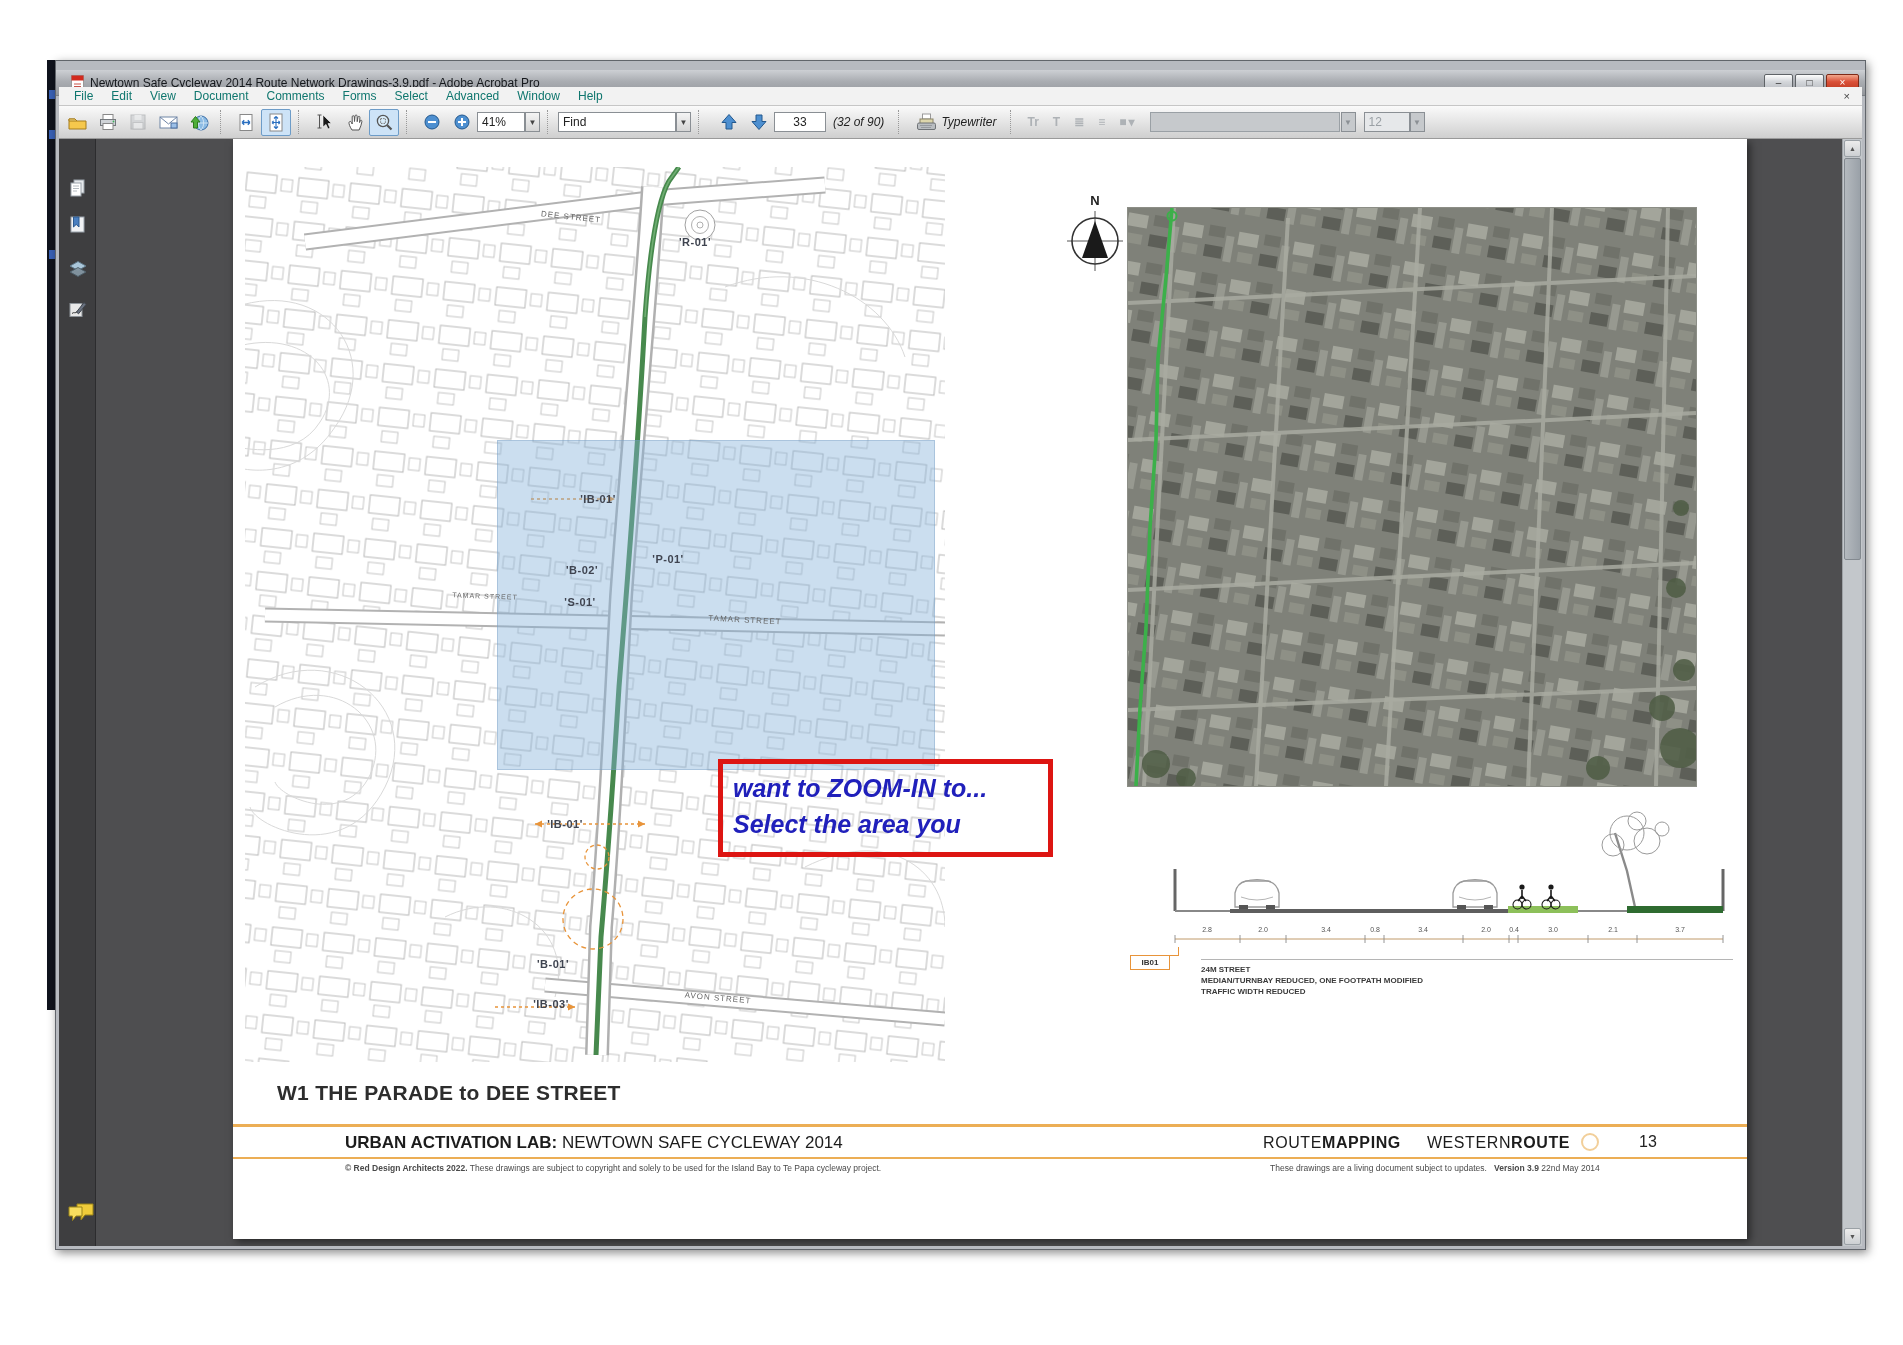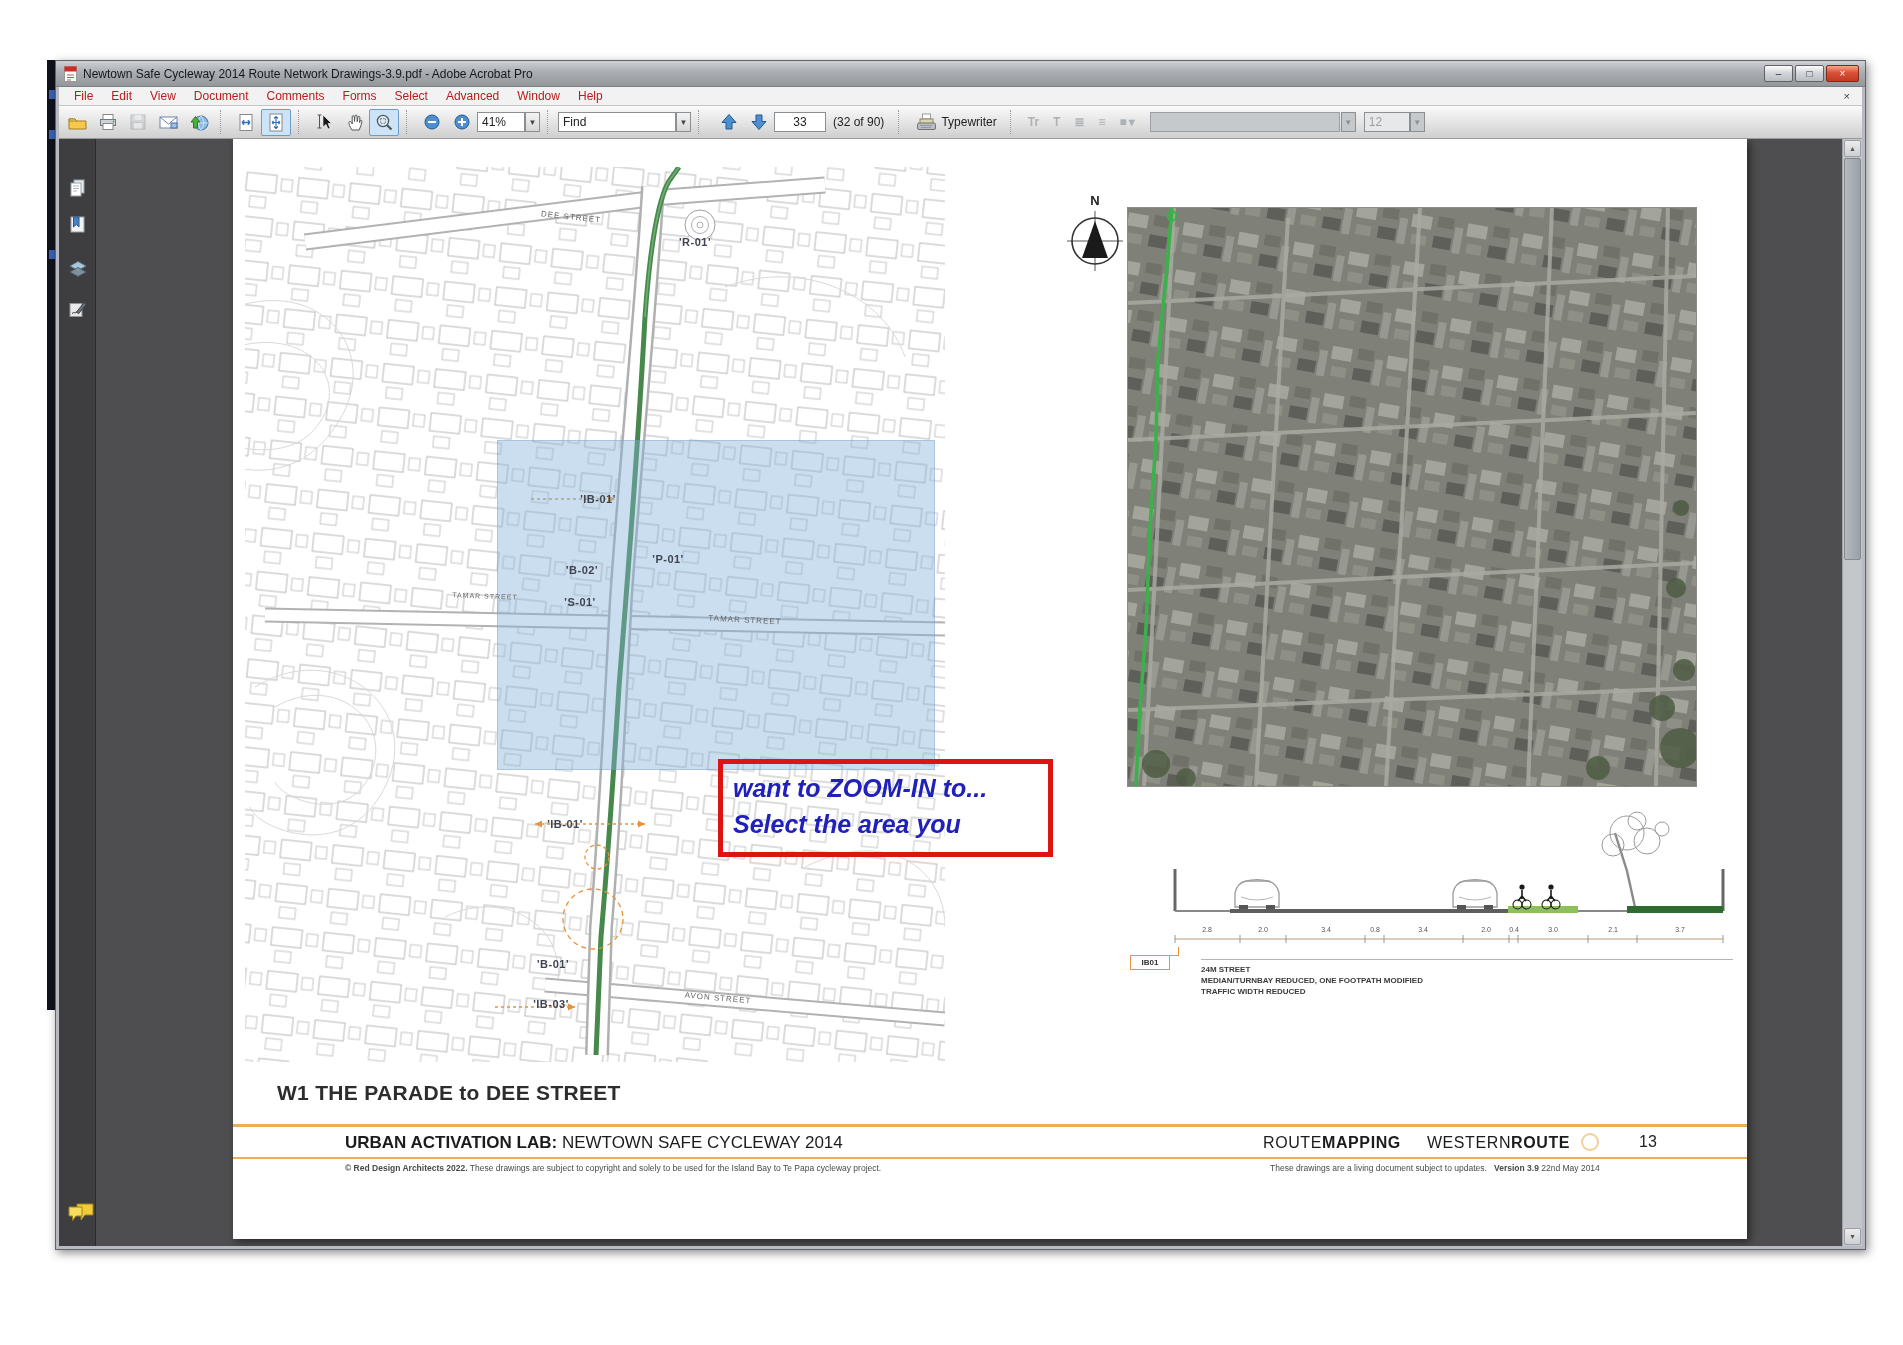--- a/index.html
+++ b/index.html
@@ -4,44 +4,44 @@
 <style>
   * { margin:0; padding:0; box-sizing:border-box; }
   html,body { width:1903px; height:1345px; background:#ffffff; font-family:"Liberation Sans", sans-serif; overflow:hidden; }
   #desktop { position:relative; width:1903px; height:1345px; background:#ffffff; }
   .bg-sliver { position:absolute; left:47px; top:60px; width:11px; height:950px; background:#10131d; }
   .bg-sliver i { position:absolute; left:2px; width:7px; height:9px; background:#3a62b8; display:block; }
 
   
   #window { position:absolute; left:55px; top:60px; width:1811px; height:1190px;
             background:#b7bac0; border:1px solid #61656b; box-shadow:2px 3px 9px rgba(0,0,0,.45); }
-  .titlebar { position:absolute; left:0; top:0; right:0; height:26px;
+  .titlebar { position:absolute; left:0; top:9px; right:0; height:26px;
               background:linear-gradient(180deg,#cdd0d4 0%,#aaadb2 45%,#94979c 100%);
-              display:flex; align-items:center; padding:0 7px; border-bottom:1px solid #7c8085; }
+              display:flex; align-items:center; padding:0 14px; border-bottom:1px solid #7c8085; }
   .titlebar .title { font-size:12px; color:#15181c; margin-left:5px; white-space:nowrap; }
   .win-controls { position:absolute; right:6px; top:4px; display:flex; gap:2px; }
   .wbtn { width:29px; height:17px; border:1px solid #5f6367; border-radius:2px;
           background:linear-gradient(#fdfdfd,#d3d6da 45%,#babdc2); display:flex; align-items:center; justify-content:center;
           font-size:10px; color:#333; cursor:default; }
   .wbtn.close { width:33px; background:linear-gradient(#f2a78c,#da5038 45%,#bf3a20); color:#fff; border-color:#7e2a18; }
 
   .menubar { position:absolute; left:3px; top:26px; right:3px; height:19px; background:#f2f2f2;
              border-bottom:1px solid #c6c6c6; display:flex; align-items:center; padding:0 6px; }
-  .menu-item { font-size:12px; color:#b91c1c; padding:0 9px; }
+  .menu-item { font-size:12px; color:#0f766e; padding:0 9px; }
   .menu-close { margin-left:auto; font-size:11px; color:#444; padding:0 6px; }
 
   .toolbar { position:absolute; left:3px; top:45px; right:3px; height:33px;
              background:linear-gradient(#fafafa,#e3e3e3 55%,#cfcfcf); border-bottom:1px solid #9a9a9a;
              display:flex; align-items:center; padding:0 4px; }
   .tb-btn { width:30px; height:27px; display:flex; align-items:center; justify-content:center;
             border:1px solid transparent; border-radius:2px; }
   .tb-btn.pressed { background:#cde3f7; border-color:#6d9cc8; }
   .tb-btn.disabled { opacity:.45; }
   .tb-sep { width:6px; height:24px; border-left:1px dotted #999; margin:0 5px 0 7px; }
-  .tb-text { font-size:12px; color:#222; }
+  .tb-text { font-size:12px; color:#222;font-style:italic; }
   .combo { height:20px; background:#fff; border:1px solid #8a8f94; display:flex; align-items:center;
            font-size:12px; color:#222; padding:0 4px; }
   .combo-arrow { width:15px; height:20px; background:linear-gradient(#f4f4f4,#d6d6d6); border:1px solid #8a8f94;
                  display:flex; align-items:center; justify-content:center; font-size:8px; color:#444; }
   .gray-glyph { font-size:12px; font-weight:bold; color:#aeb2b6; padding:0 7px; }
   input.flat { height:20px; border:1px solid #8a8f94; font-size:12px; color:#222; padding:0 4px;
                font-family:"Liberation Sans", sans-serif; background:#fff; }
 
   
   .content { position:absolute; left:3px; top:78px; right:3px; bottom:3px; background:#4e4e50; overflow:hidden; }

